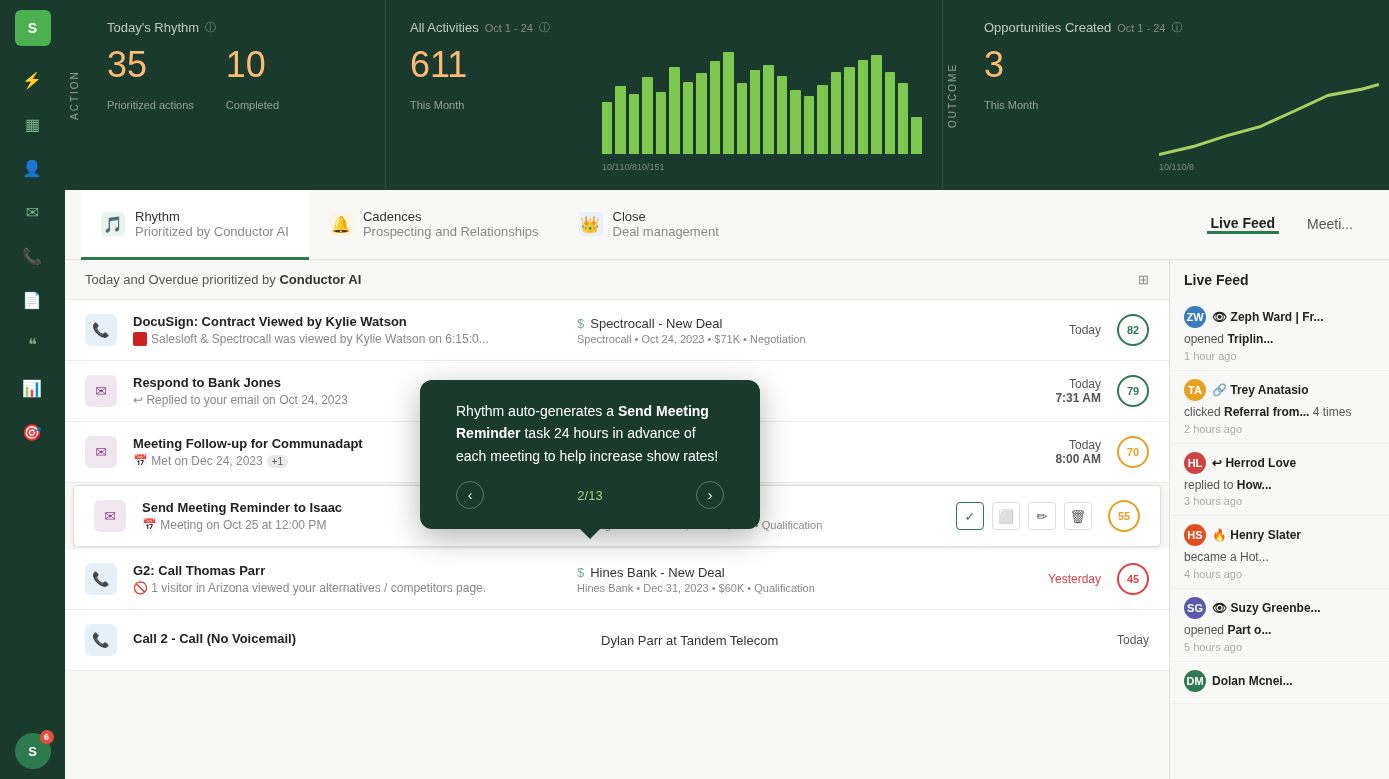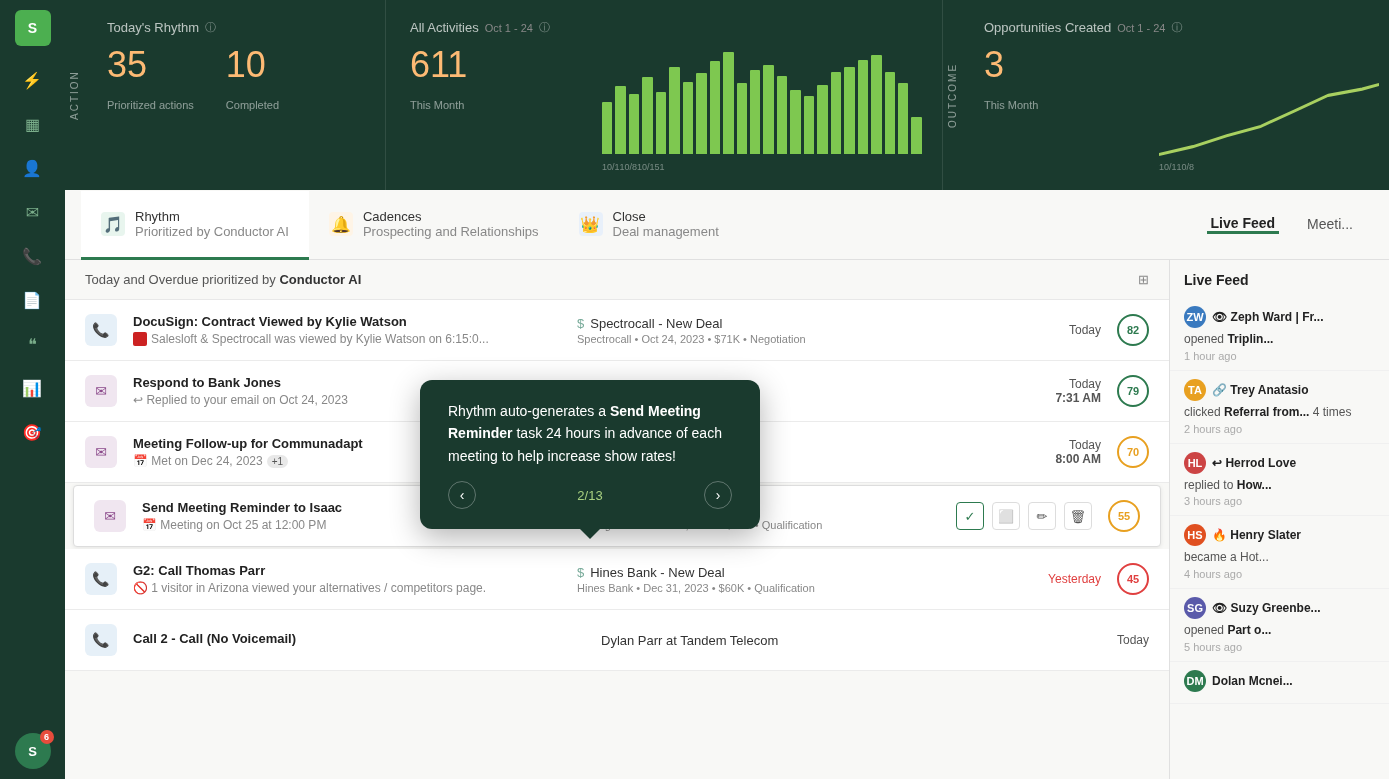--- a/index.html
+++ b/index.html
@@ -150,21 +150,21 @@
     .lf-item-header { display: flex; align-items: center; gap: 6px; margin-bottom: 3px; }
     .lf-avatar { width: 22px; height: 22px; border-radius: 50%; display: flex; align-items: center; justify-content: center; font-size: 11px; font-weight: bold; color: white; flex-shrink: 0; }
     .lf-name { font-size: 12px; font-weight: 600; color: #222; }
     .lf-action { font-size: 12px; color: #555; line-height: 1.4; }
     .lf-action strong { color: #222; font-weight: 600; }
     .lf-time { font-size: 11px; color: #aaa; margin-top: 2px; }
 
     
     .tooltip-overlay {
       position: absolute; top: 380px; left: 400px; z-index: 200;
-      background: #1a3a2e; color: white; padding: 20px 28px; border-radius: 12px;
+      background: #1a3a2e; color: white; padding: 20px 36px; border-radius: 12px;
       max-width: 340px; box-shadow: 0 8px 30px rgba(0,0,0,0.3);
     }
     .tooltip-text { font-size: 14px; line-height: 1.6; }
     .tooltip-nav { display: flex; align-items: center; justify-content: space-between; margin-top: 14px; }
     .tooltip-nav-btn {
       width: 28px; height: 28px; border-radius: 50%; border: 1px solid rgba(255,255,255,0.3);
       background: transparent; color: white; cursor: pointer; display: flex; align-items: center; justify-content: center; font-size: 14px;
     }
     .tooltip-counter { color: #a8d080; font-size: 13px; }
     .tooltip-arrow {

